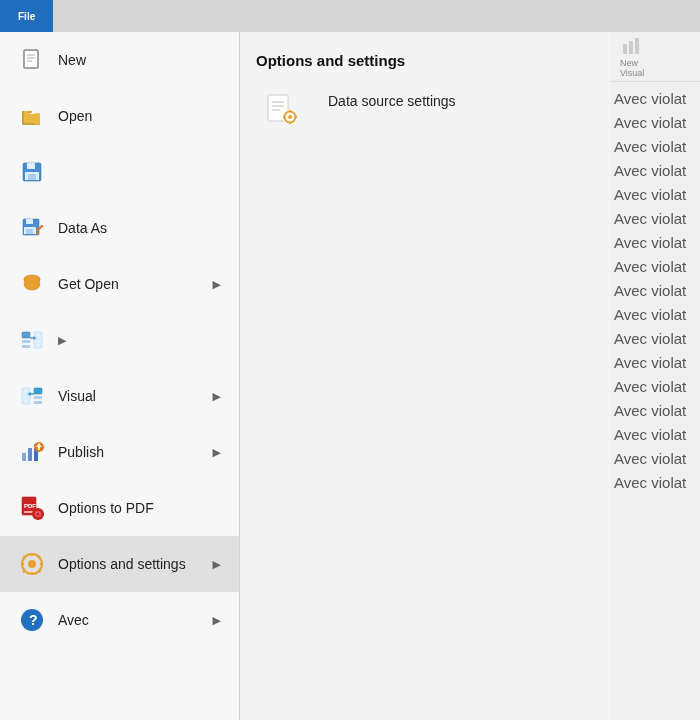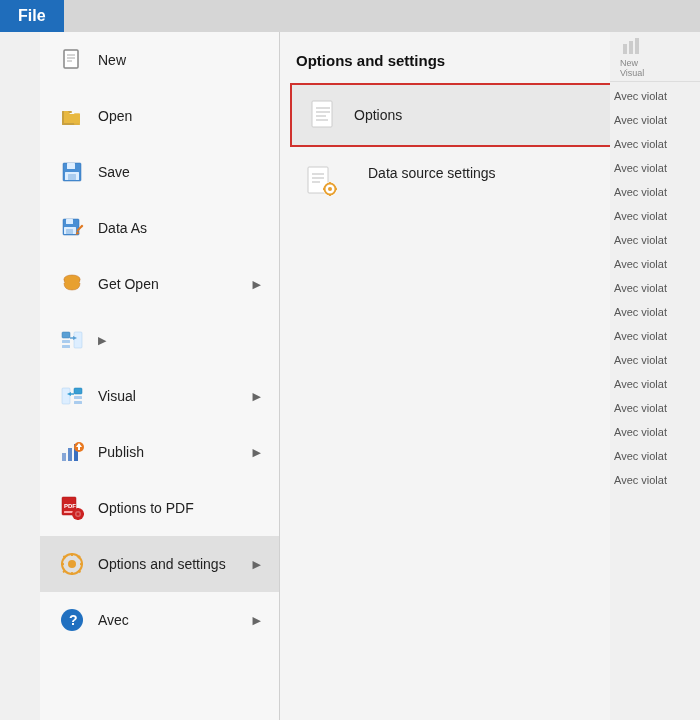--- a/index.html
+++ b/index.html
@@ -24,34 +24,33 @@
     .file-tab-bar {
       height: 32px;
       background: #d6d6d6;
       display: flex;
       align-items: flex-end;
     }
 
     .file-tab {
       background: #1f6dbb;
       color: white;
-      font-size: 16px;
+      font-size: 10px;
       font-weight: 600;
       padding: 6px 18px 6px 18px;
       height: 100%;
       display: flex;
       align-items: center;
     }
 
     
     .main-area {
       display: flex;
       flex: 1;
       position: relative;
-      margin-left: 40px;
     }
 
     
     .sidebar {
       width: 240px;
       min-width: 240px;
       background: #f7f7f7;
       border-right: 1px solid #d0d0d0;
       display: flex;
       flex-direction: column;
@@ -180,21 +179,21 @@
       padding: 2px 6px;
     }
 
     .bg-rows {
       padding: 4px 0;
     }
 
     .bg-row {
       height: 24px;
       padding: 4px 4px;
-      font-size: 11px;
+      font-size: 15px;
       color: #555;
       white-space: nowrap;
       overflow: hidden;
     }
   </style>
 </head>
 <body>
 
 <div class="app-container">
 
@@ -233,21 +232,20 @@
 
       <div class="sidebar-item">
         <div class="icon-wrapper">
           <svg width="24" height="24" viewBox="0 0 24 24">
             <rect x="3" y="3" width="18" height="18" rx="1" fill="#4a8fd4" stroke="#2a6fb4" stroke-width="0.5"></rect>
             <rect x="7" y="3" width="8" height="6" rx="0.5" fill="#ddeeff"></rect>
             <rect x="5" y="12" width="14" height="8" rx="0.5" fill="#ddeeff"></rect>
             <rect x="8" y="14" width="8" height="6" rx="0.5" fill="#aaccee"></rect>
           </svg>
         </div>
-        <span class="sidebar-item-label">Save</span>
       </div>
 
       <div class="sidebar-item">
         <div class="icon-wrapper">
           <svg width="24" height="24" viewBox="0 0 24 24">
             <rect x="3" y="3" width="16" height="16" rx="1" fill="#4a8fd4" stroke="#2a6fb4" stroke-width="0.5"></rect>
             <rect x="6" y="3" width="7" height="5" rx="0.5" fill="#ddeeff"></rect>
             <rect x="4" y="11" width="12" height="7" rx="0.5" fill="#ddeeff"></rect>
             <rect x="6" y="13" width="7" height="5" rx="0.5" fill="#aaccee"></rect>
 
@@ -367,32 +365,20 @@
         <span class="sidebar-item-arrow">▶</span>
       </div>
 
     </div>
 
     <div class="right-panel">
 
       <div class="options-panel">
         <div class="options-title">Options and settings</div>
 
-        <div class="options-item selected">
-          <div class="options-icon">
-            <svg width="32" height="32" viewBox="0 0 32 32">
-              <rect x="4" y="2" width="20" height="26" rx="1" fill="white" stroke="#ccc" stroke-width="1"></rect>
-              <line x1="8" y1="9" x2="22" y2="9" stroke="#bbb" stroke-width="1"></line>
-              <line x1="8" y1="13" x2="22" y2="13" stroke="#bbb" stroke-width="1"></line>
-              <line x1="8" y1="17" x2="18" y2="17" stroke="#bbb" stroke-width="1"></line>
-              <line x1="8" y1="21" x2="20" y2="21" stroke="#bbb" stroke-width="1"></line>
-            </svg>
-          </div>
-          <span class="options-item-label">Options</span>
-        </div>
 
         <div class="options-datasource">
           <div class="options-icon">
             <svg width="32" height="32" viewBox="0 0 32 32">
 
               <rect x="2" y="2" width="20" height="26" rx="1" fill="white" stroke="#ccc" stroke-width="1"></rect>
               <line x1="6" y1="9" x2="18" y2="9" stroke="#bbb" stroke-width="1"></line>
               <line x1="6" y1="13" x2="18" y2="13" stroke="#bbb" stroke-width="1"></line>
               <line x1="6" y1="17" x2="14" y2="17" stroke="#bbb" stroke-width="1"></line>
 

